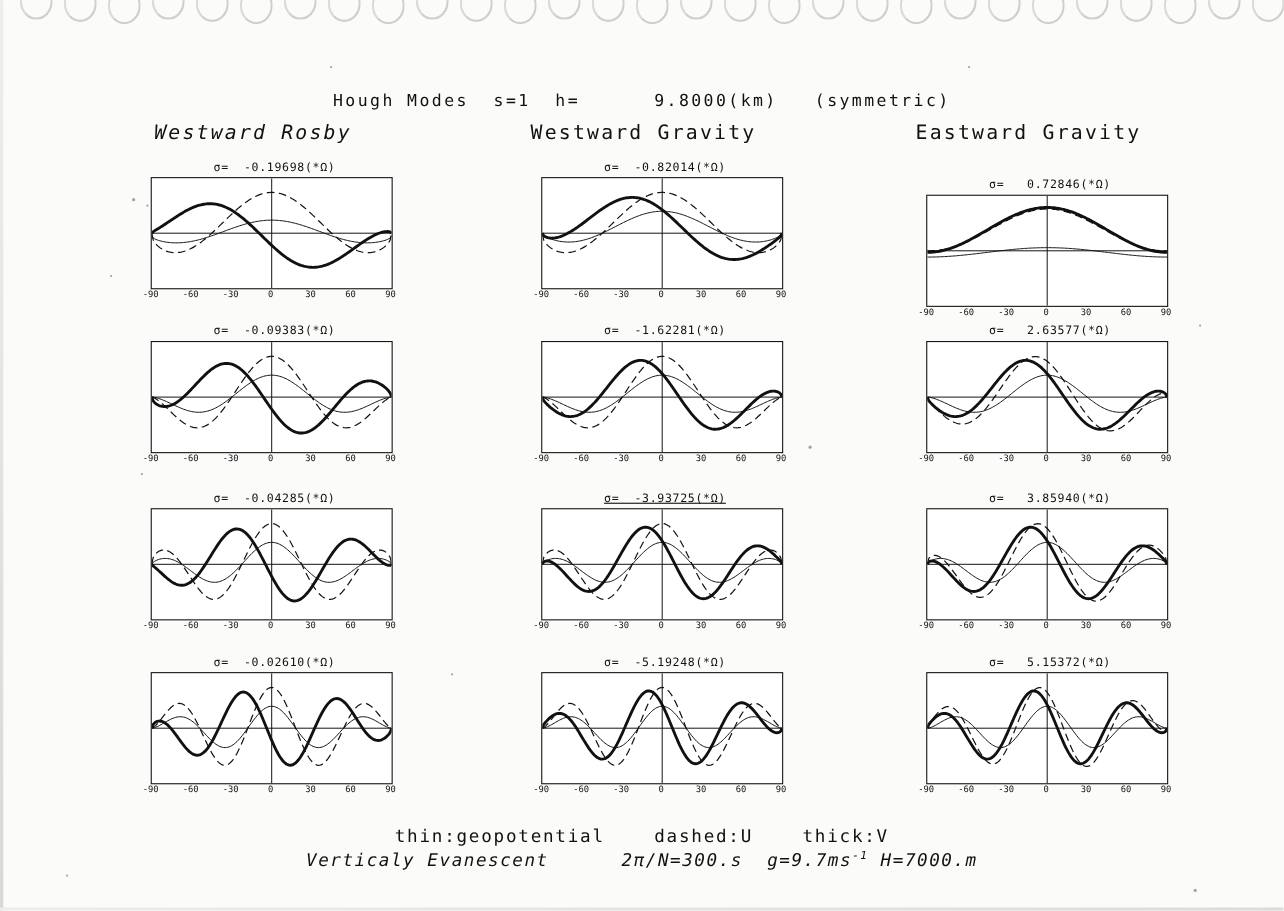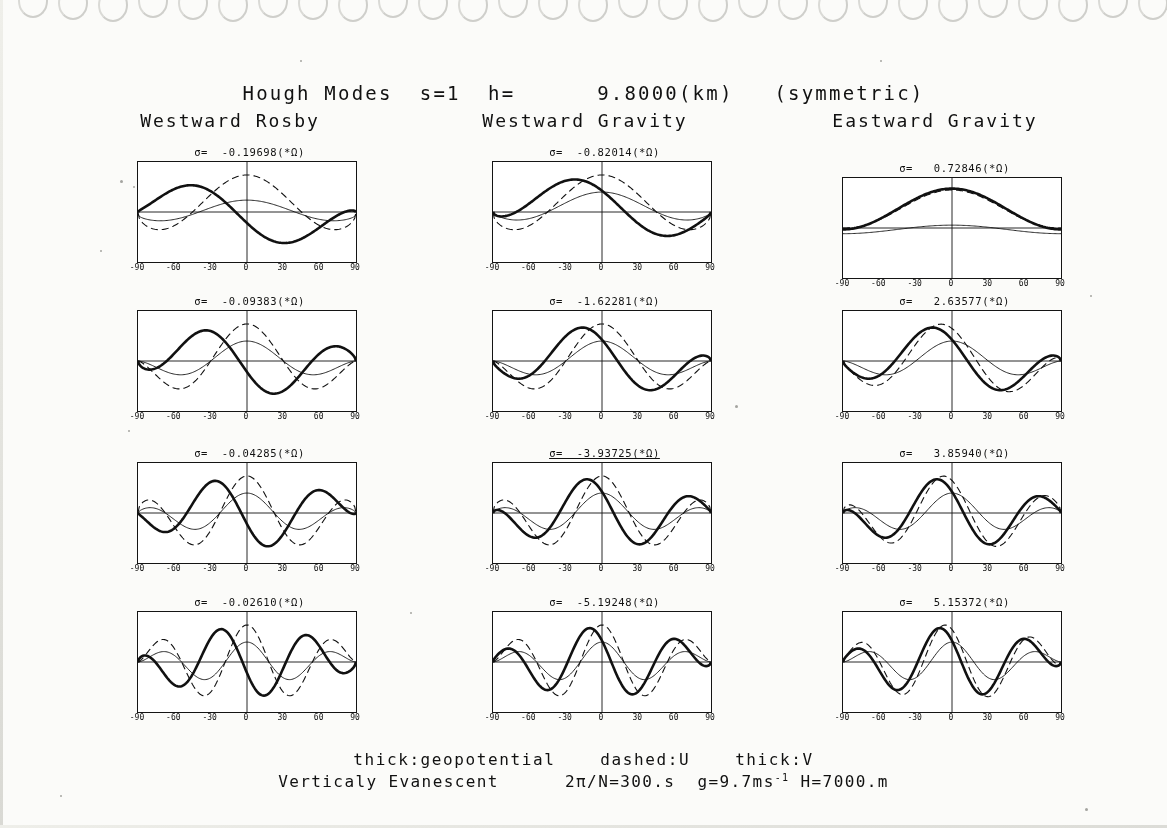--- a/index.html
+++ b/index.html
@@ -14,28 +14,28 @@
   
   #scan{position:absolute;inset:0;}
   .punch-row{position:absolute;top:0;left:0;width:1167px;height:46px;}
   .punch{position:absolute;top:-14px;width:26px;height:30px;border:2px solid #cfcfcb;border-radius:50%;border-top-color:transparent;border-left-color:#dadad6;}
   .speck{position:absolute;background:#6b6b66;border-radius:50%;opacity:.6;}
 
   .edge-left{position:absolute;left:0;top:0;width:3px;height:828px;background:linear-gradient(to bottom,#efefea,#d9d9d4);}
   .edge-bottom{position:absolute;left:0;bottom:0;width:1167px;height:3px;background:linear-gradient(to right,#eeeee9,#dcdcd7);}
 
   
-  .title{position:absolute;left:0;right:0;top:82px;text-align:center;font-size:19px;letter-spacing:2.2px;white-space:pre;}
+  .title{position:absolute;left:0;right:0;top:82px;text-align:center;font-size:15px;letter-spacing:2.2px;white-space:pre;}
   .colhead{position:absolute;top:110px;font-size:18px;letter-spacing:2px;text-align:center;width:300px;}
-  .colhead.c0{left:80px;}
+  .colhead.c0{left:80px;font-style:italic;}
   .colhead.c1{left:435px;}
   .colhead.c2{left:785px;}
 
   .footer1{position:absolute;left:0;right:0;top:750px;text-align:center;font-size:16px;letter-spacing:1.6px;white-space:pre;}
-  .footer2{position:absolute;left:0;right:0;top:772px;text-align:center;font-size:16px;letter-spacing:1.4px;white-space:pre;}
+  .footer2{position:absolute;left:0;right:0;top:772px;text-align:center;font-size:16px;letter-spacing:1.4px;white-space:pre;font-style:italic;}
   .footer2 sup{font-size:10px;vertical-align:super;}
 
   
   #panels{position:absolute;left:0;top:0;width:1167px;height:828px;}
   .panel{position:absolute;width:225px;}
   .panel .sig{font-size:10.5px;text-align:center;letter-spacing:.6px;margin-bottom:3px;white-space:pre;}
   .plotbox{position:relative;width:218px;height:100px;border:1.4px solid #141414;background:#fff;}
   .plotbox svg{display:block;position:absolute;left:0;top:0;}
   .xaxis{position:relative;width:218px;height:14px;}
   .xaxis span{position:absolute;top:0;font-size:8px;transform:translateX(-50%);letter-spacing:0;}
@@ -347,14 +347,14 @@
         <span style="left: 36.3333px;">-60</span>
         <span style="left: 72.6667px;">-30</span>
         <span style="left: 109px;">0</span>
         <span style="left: 145.333px;">30</span>
         <span style="left: 181.667px;">60</span>
         <span style="left: 218px;">90</span>
       </div>
     </div>
   </div>
 
-<div class="footer1">thick:geopotential    dashed:U    thick:V</div>
+<div class="footer1">thin:geopotential    dashed:U    thick:V</div>
 <div class="footer2"><span>Verticaly Evanescent      2π/N=300.s  g=9.7ms</span><sup>-1</sup><span> H=7000.m</span></div>
 
 </body></html>

